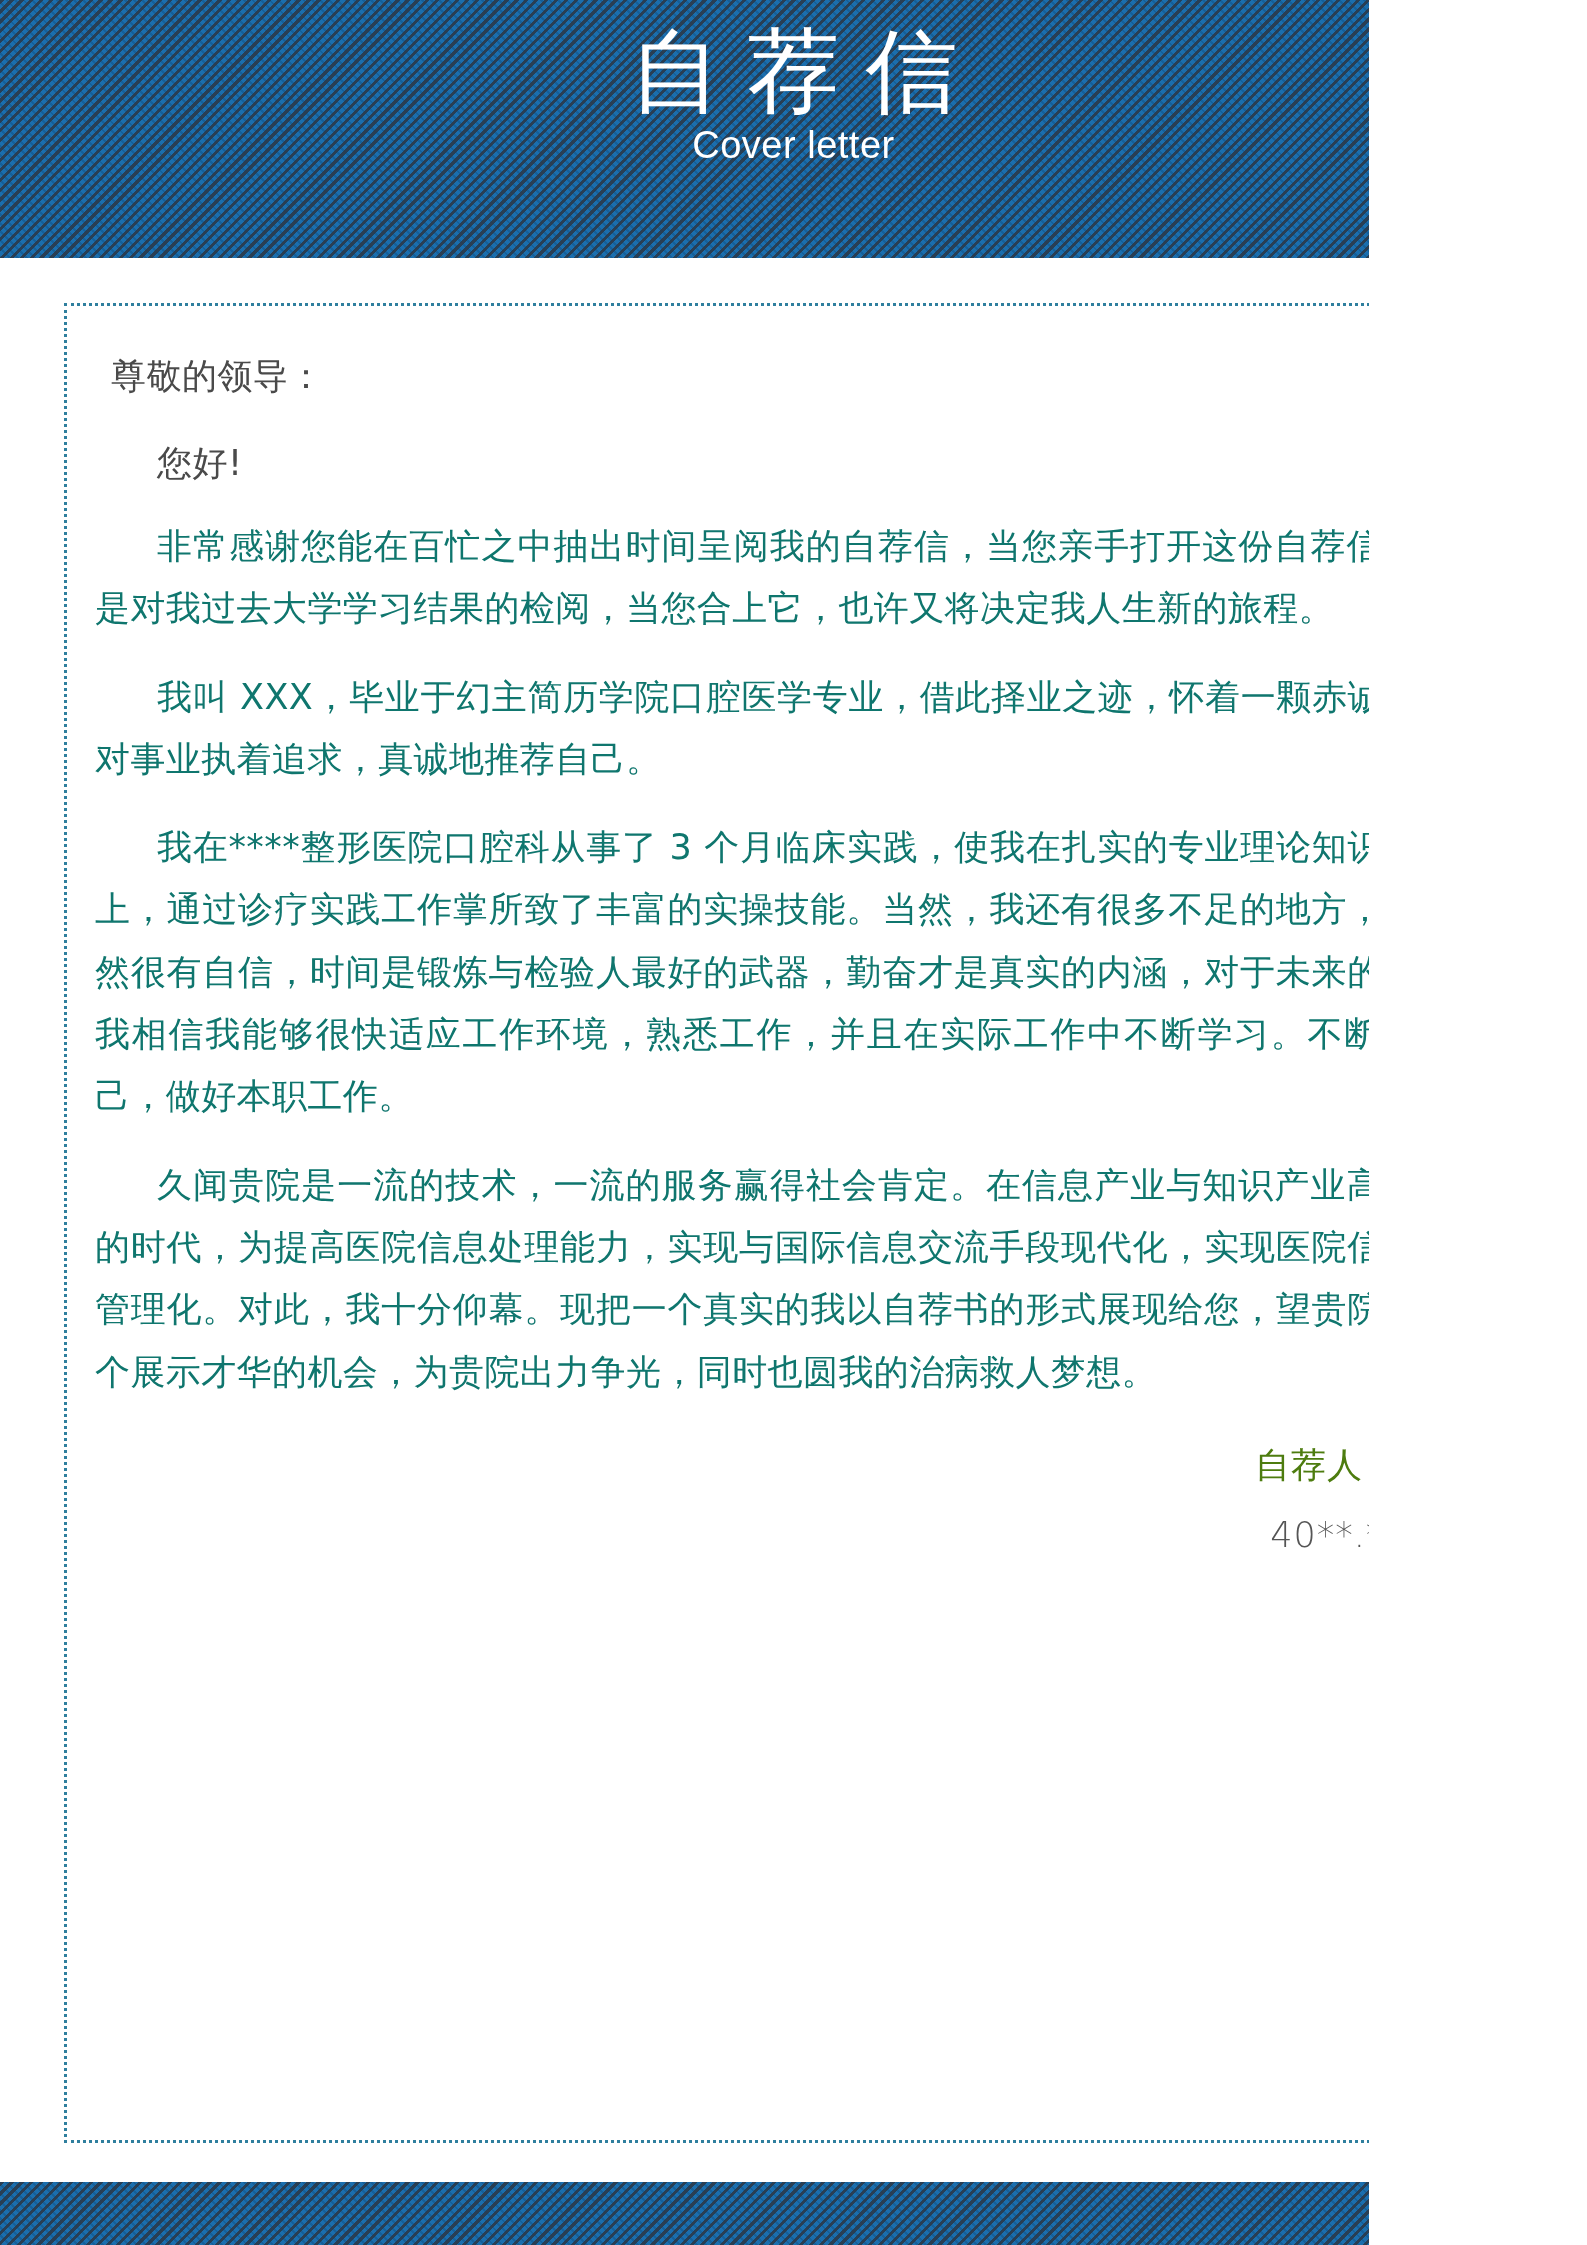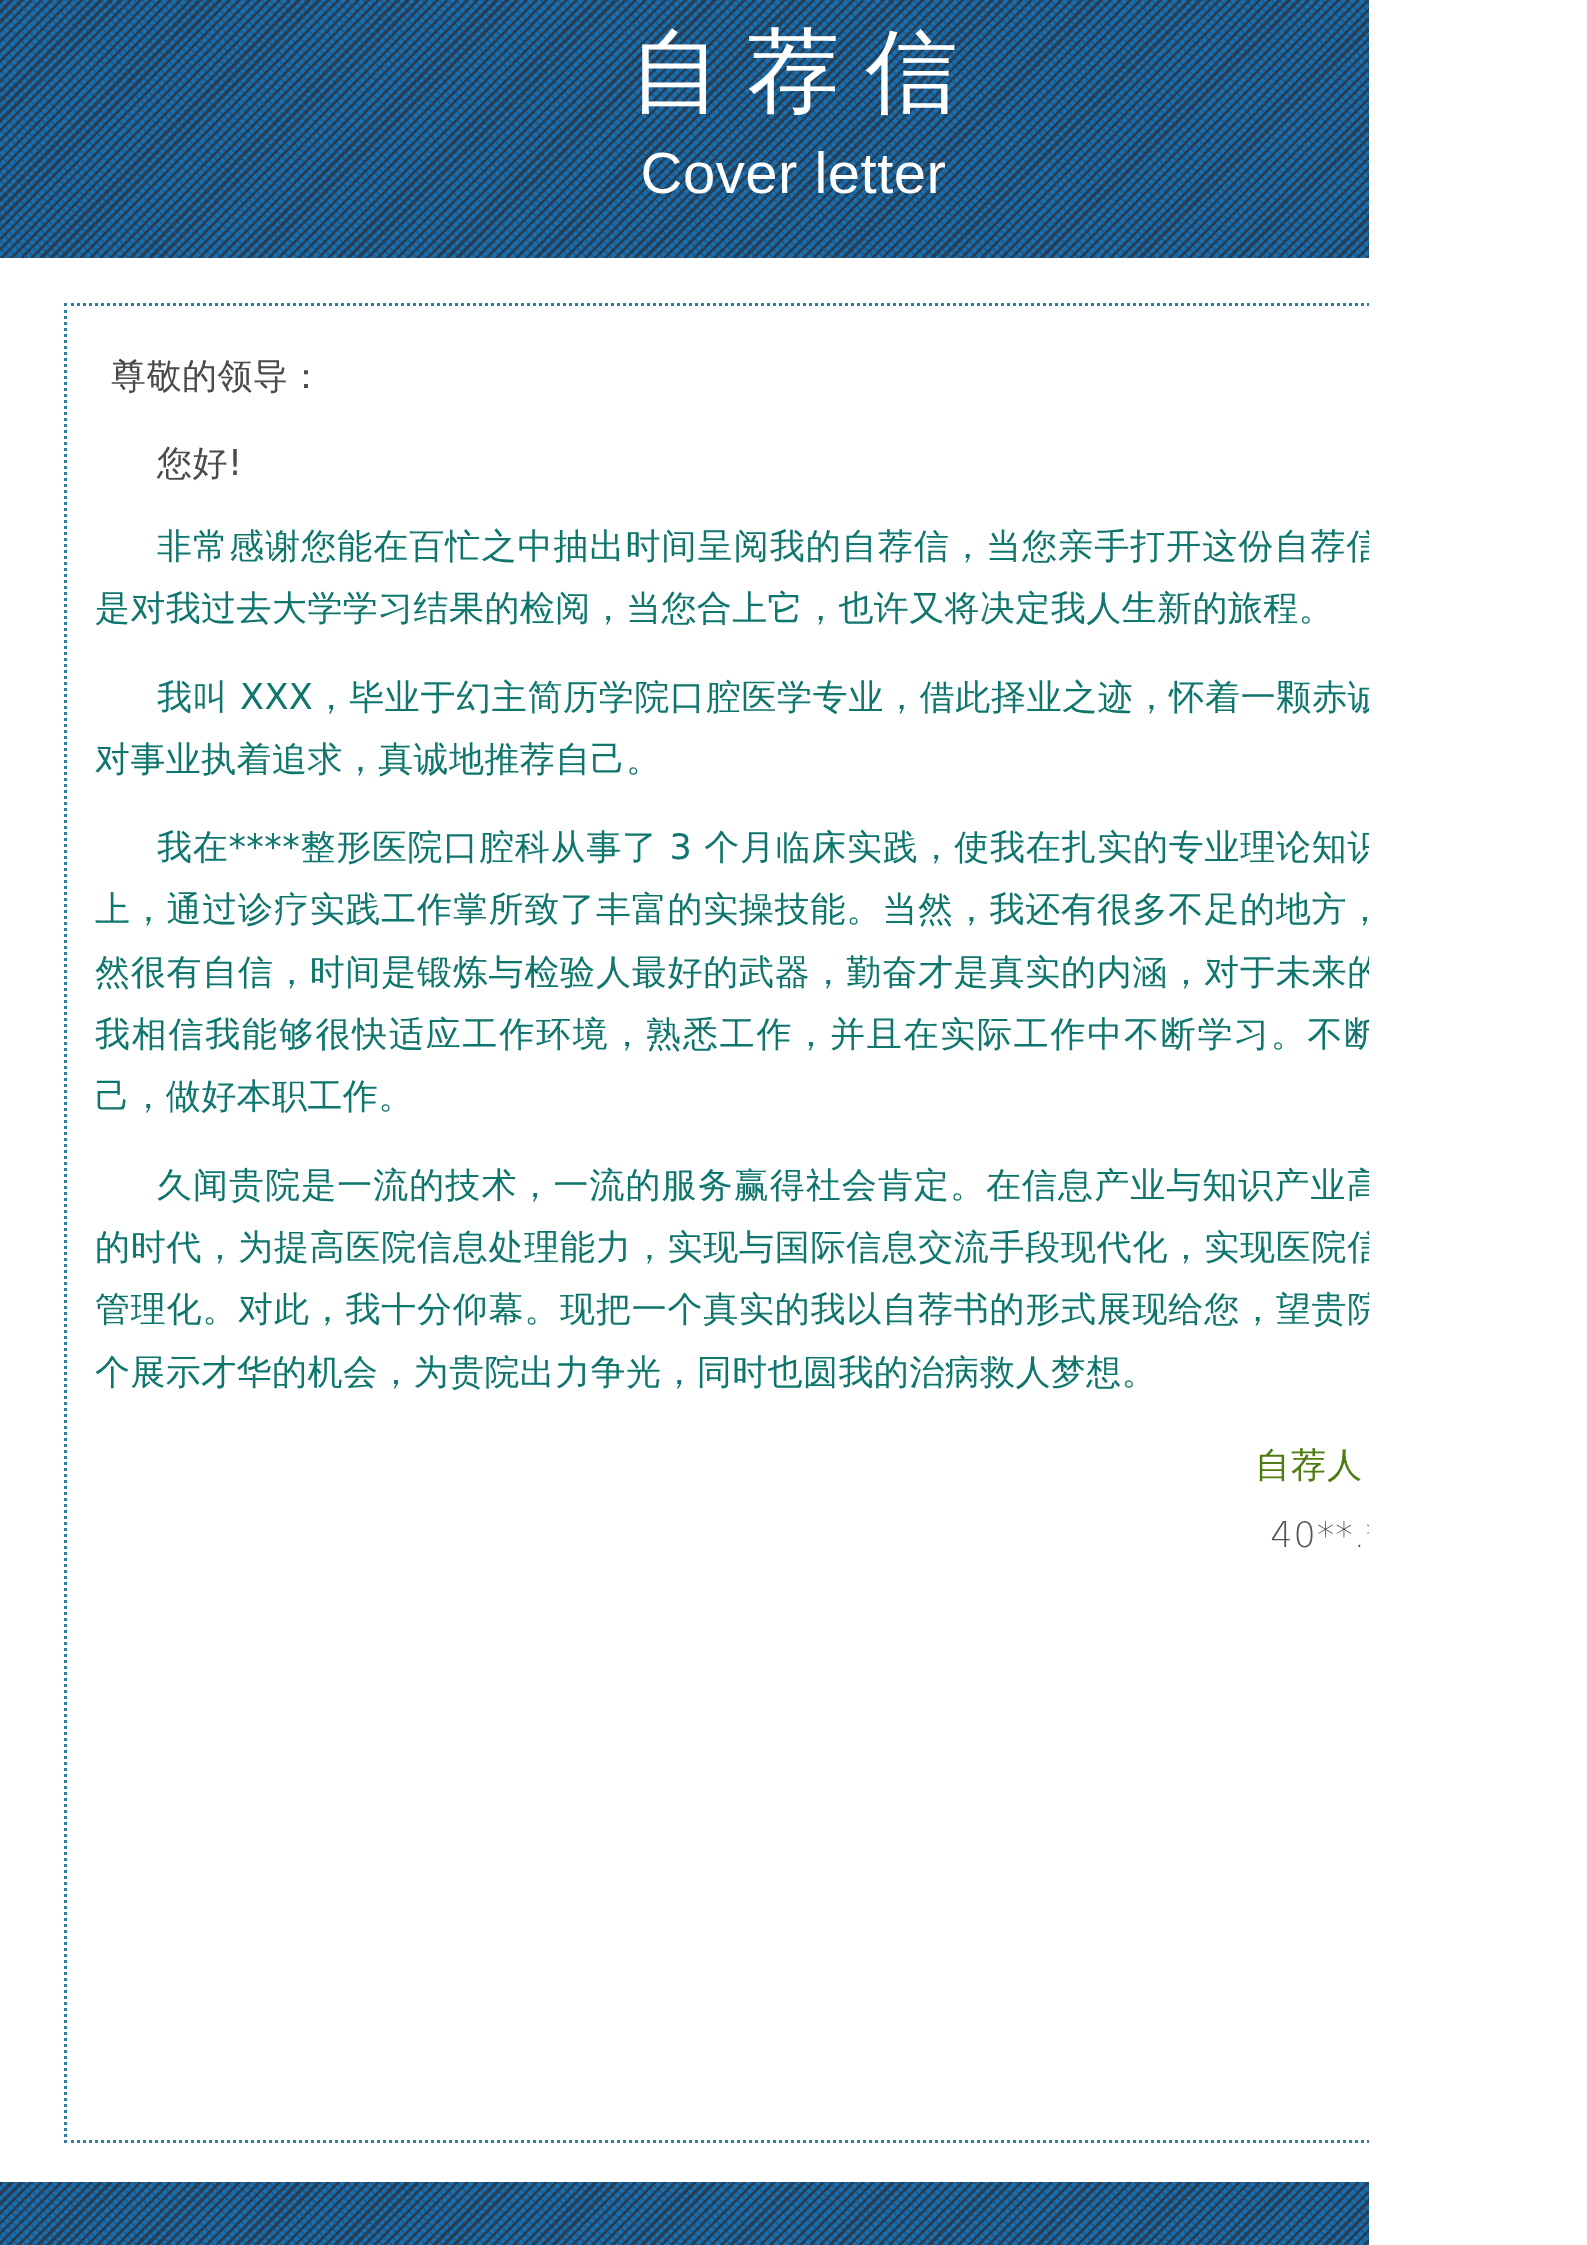--- a/index.html
+++ b/index.html
@@ -73,23 +73,23 @@
     font-size: 92px;
     line-height: 1.08;
     font-weight: 400;
     color: #ffffff;
     letter-spacing: 26px;
     text-indent: 26px;
     font-family: "DejaVu Sans", "Liberation Sans", sans-serif;
   }
 
   .doc-subtitle {
-    margin: 16px;
+    margin: 0;
     padding-top: 4px;
-    font-size: 58px;
+    font-size: 38px;
     line-height: 1.1;
     font-weight: 300;
     color: #ffffff;
     letter-spacing: 0.5px;
     font-family: "Liberation Sans", "DejaVu Sans", sans-serif;
   }
 
   
   .content-frame {
     position: absolute;

